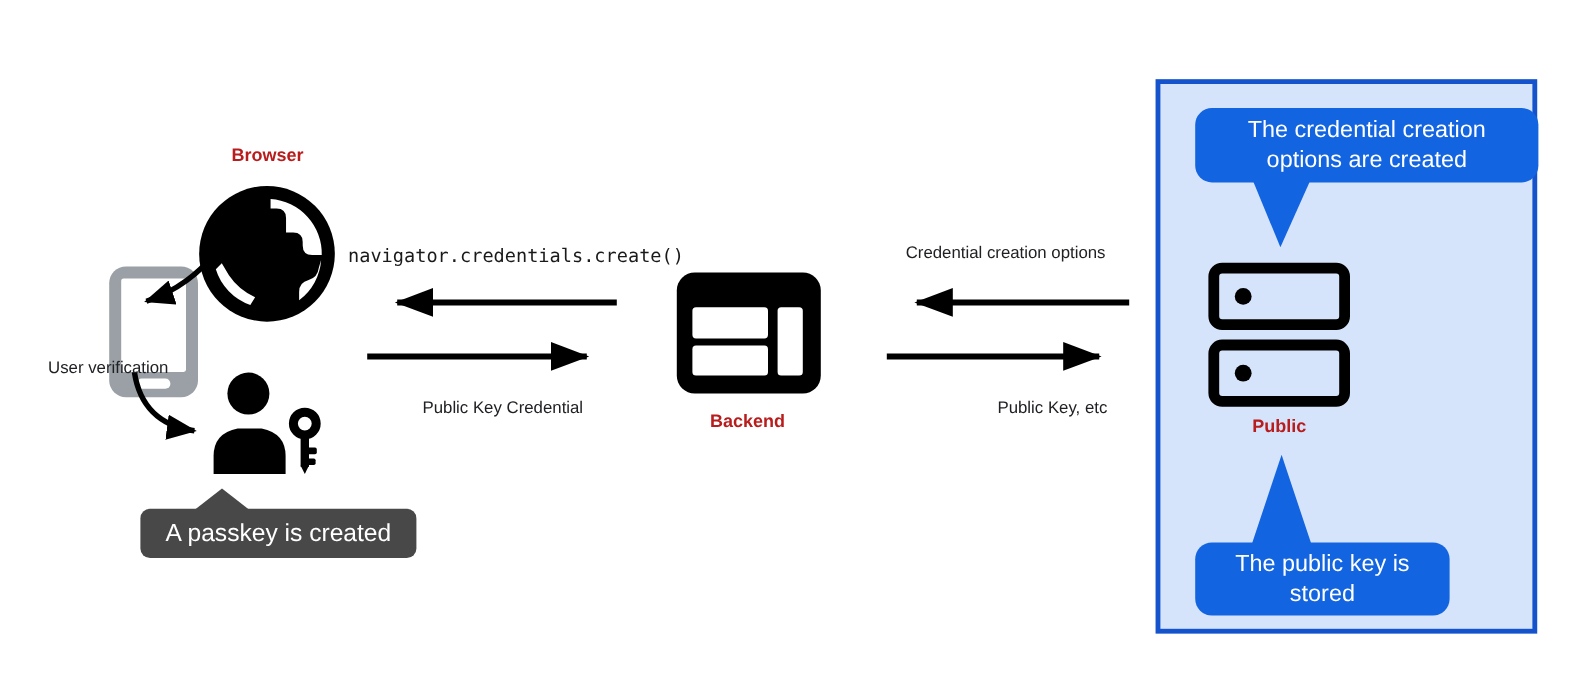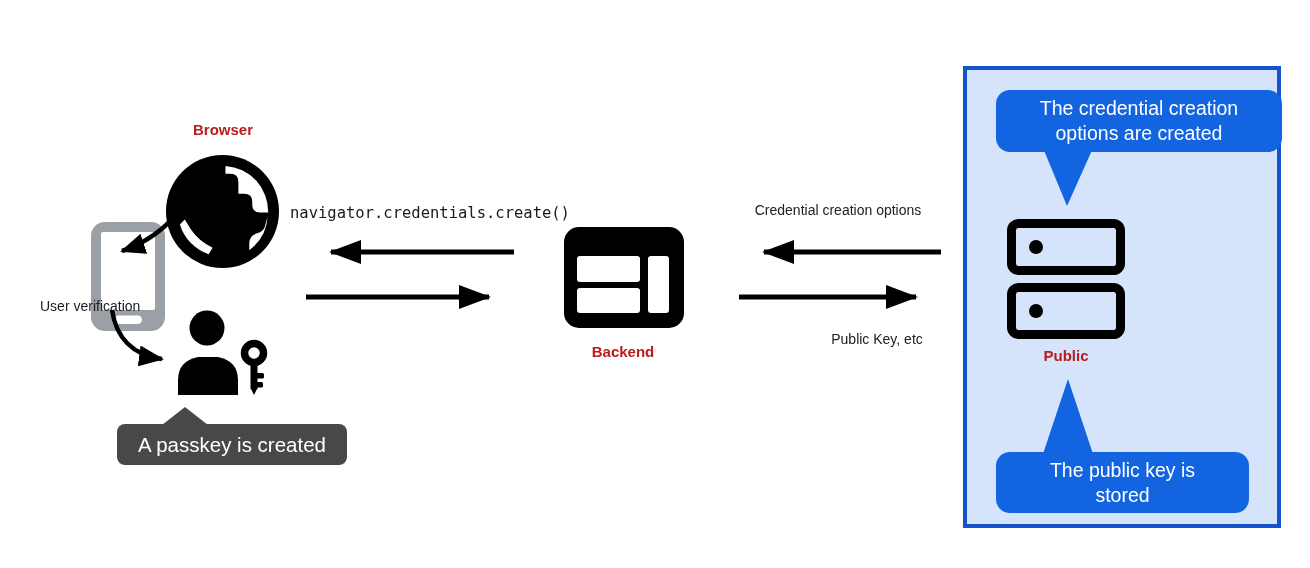--- a/index.html
+++ b/index.html
@@ -102,20 +102,21 @@
 
   <div class="abs code" style="left:290px;top:204px;">navigator.credentials.create()</div>
 
   <svg class="abs" style="left:303px;top:240px;" width="214" height="24" viewBox="0 0 214 24">
     <line x1="211" y1="12" x2="28" y2="12" stroke="#000" stroke-width="5" marker-end="url(#head-lg)"></line>
   </svg>
   <svg class="abs" style="left:303px;top:285px;" width="214" height="24" viewBox="0 0 214 24">
     <line x1="3" y1="12" x2="186" y2="12" stroke="#000" stroke-width="5" marker-end="url(#head-lg)"></line>
   </svg>
 
+  <div class="abs lbl centerx" style="left:419px;top:331px;">Public Key Credential</div>
 
   <svg class="abs" style="left:564px;top:227px;" width="120" height="101" viewBox="0 0 120 101">
     <rect x="0" y="0" width="120" height="101" rx="15" fill="#000"></rect>
     <rect x="13" y="29" width="63" height="26" rx="3" fill="#fff"></rect>
     <rect x="13" y="61" width="63" height="25" rx="3" fill="#fff"></rect>
     <rect x="84" y="29" width="21" height="57" rx="3" fill="#fff"></rect>
   </svg>
   <div class="abs lbl-bold centerx" style="left:623px;top:343px;">Backend</div>
 
   <div class="abs lbl centerx" style="left:838px;top:202px;">Credential creation options</div>
@@ -142,17 +143,17 @@
     <rect x="5.5" y="5.5" width="109" height="47" rx="7" fill="#d5e4fb" stroke="#000" stroke-width="9"></rect>
     <rect x="5.5" y="69.5" width="109" height="47" rx="7" fill="#d5e4fb" stroke="#000" stroke-width="9"></rect>
     <circle cx="30" cy="29" r="7" fill="#000"></circle>
     <circle cx="30" cy="93" r="7" fill="#000"></circle>
   </svg>
   <div class="abs lbl-bold centerx" style="left:1066px;top:347px;">Public</div>
 
   <svg class="abs" style="left:1040px;top:379px;" width="56" height="76" viewBox="0 0 56 76">
     <polygon points="28,0 3,75 53,75" fill="#1264e0"></polygon>
   </svg>
-  <div class="abs bubble bubble-narrow" style="left:996px;top:452px;width:253px;height:61px;">
+  <div class="abs bubble bubble-narrow" style="left:996px;top:452px;width:212px;height:61px;">
     <span class="inner">The public key is stored</span>
   </div>
 
 </div>
 
 </body></html>

